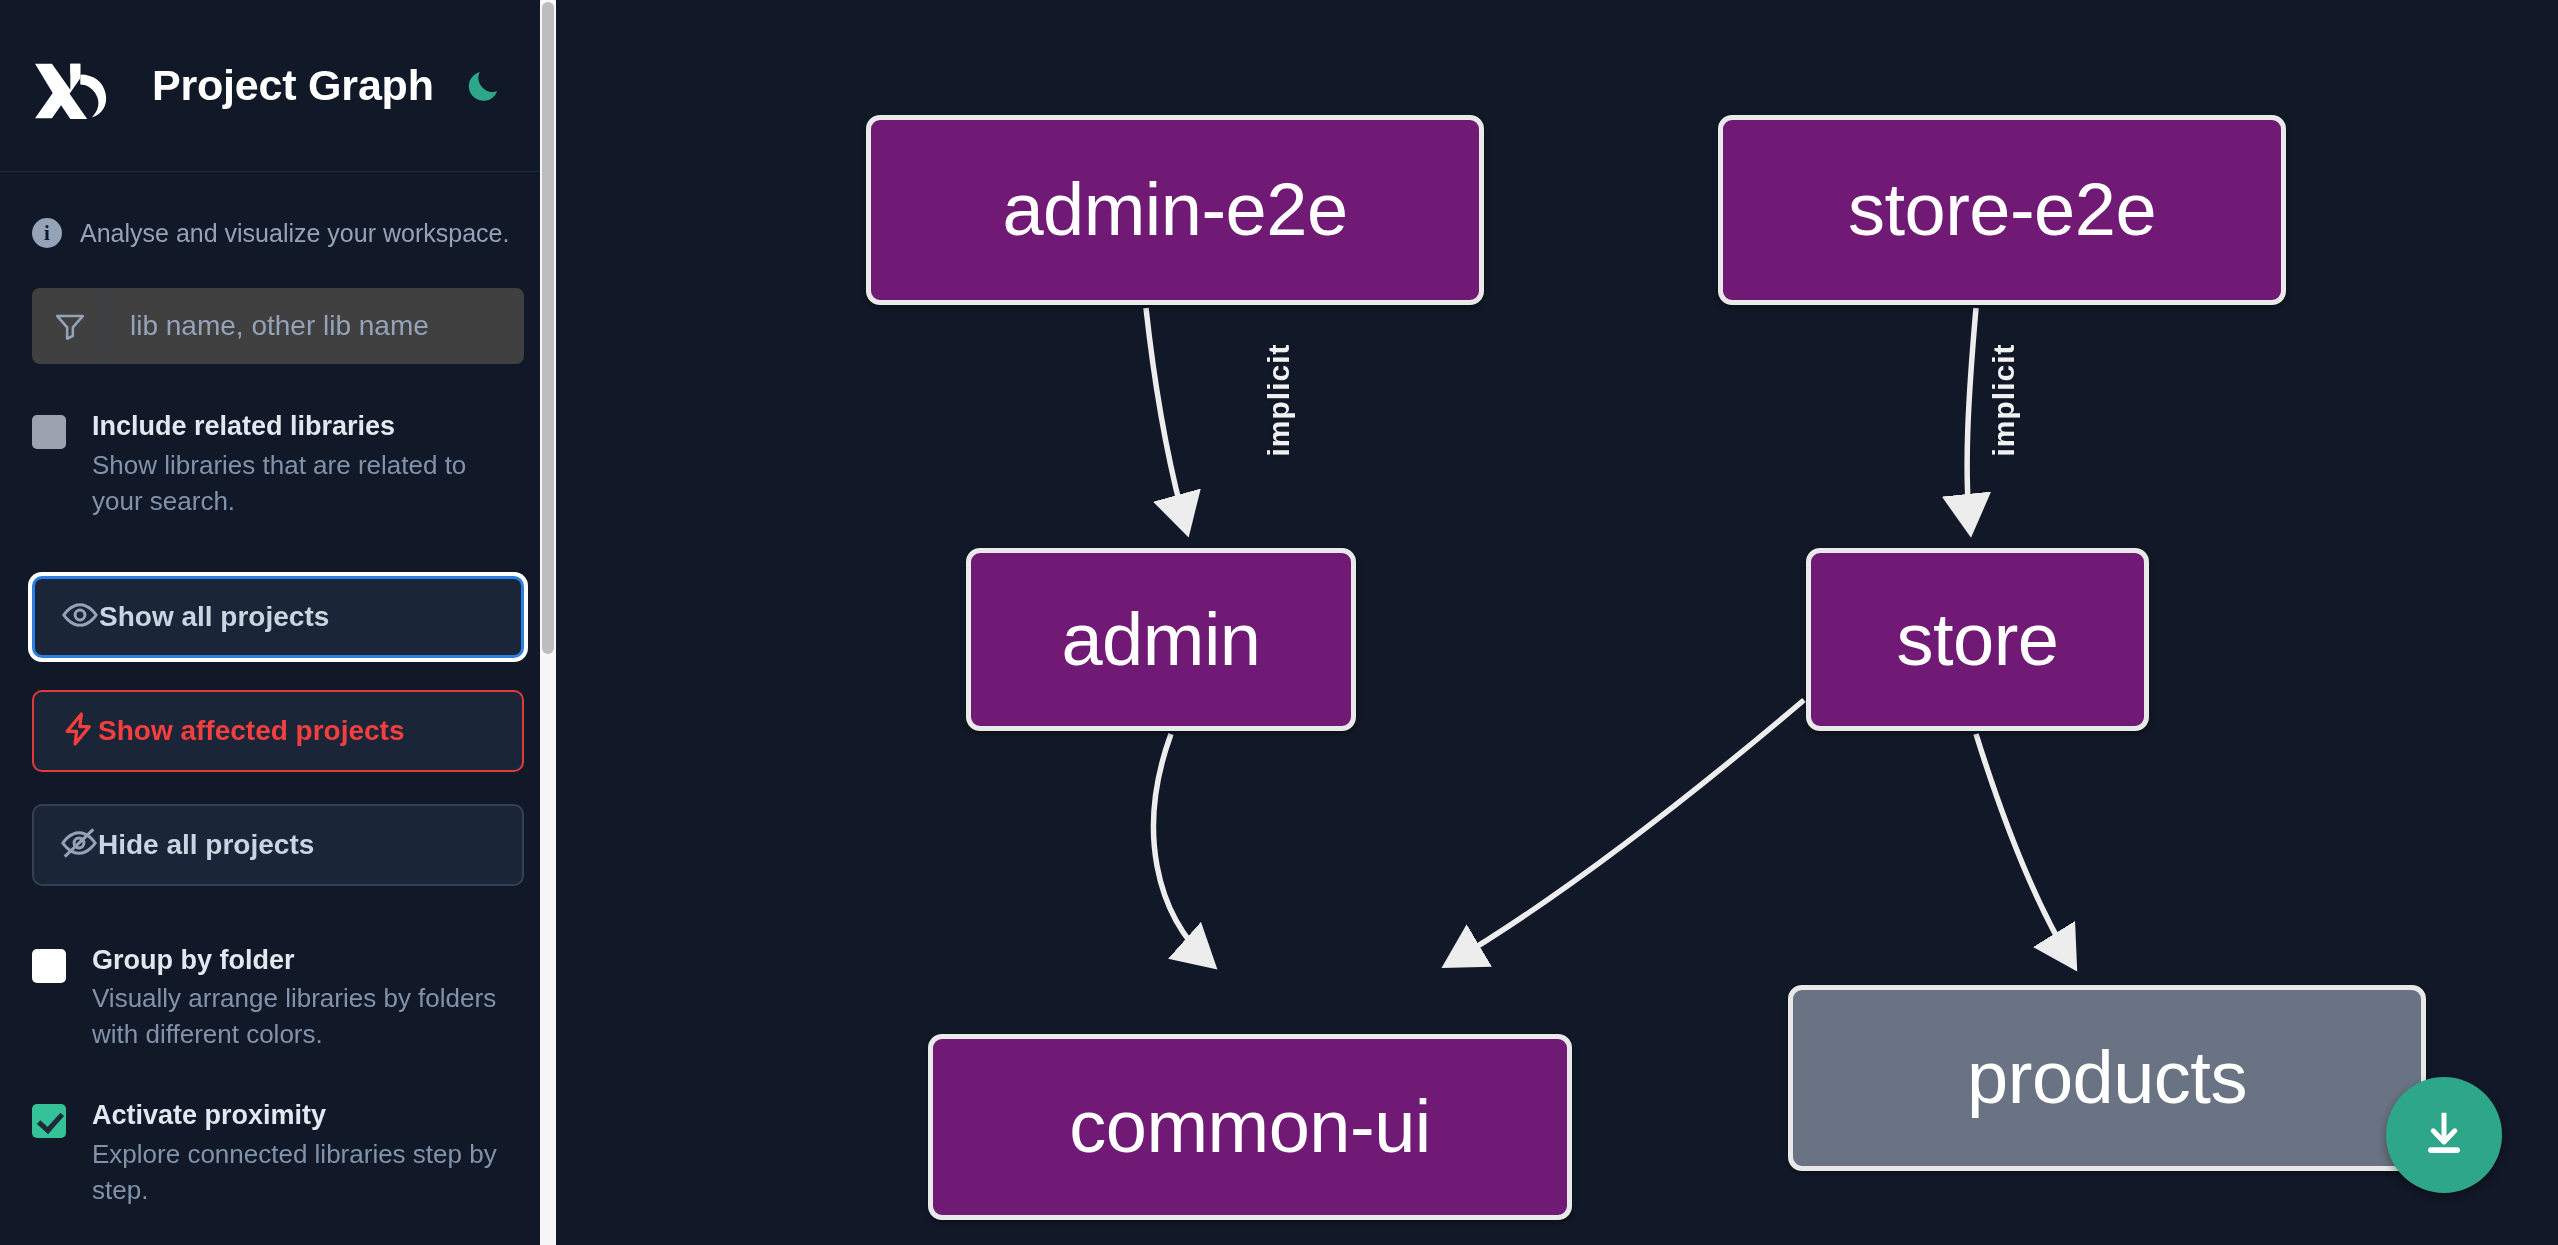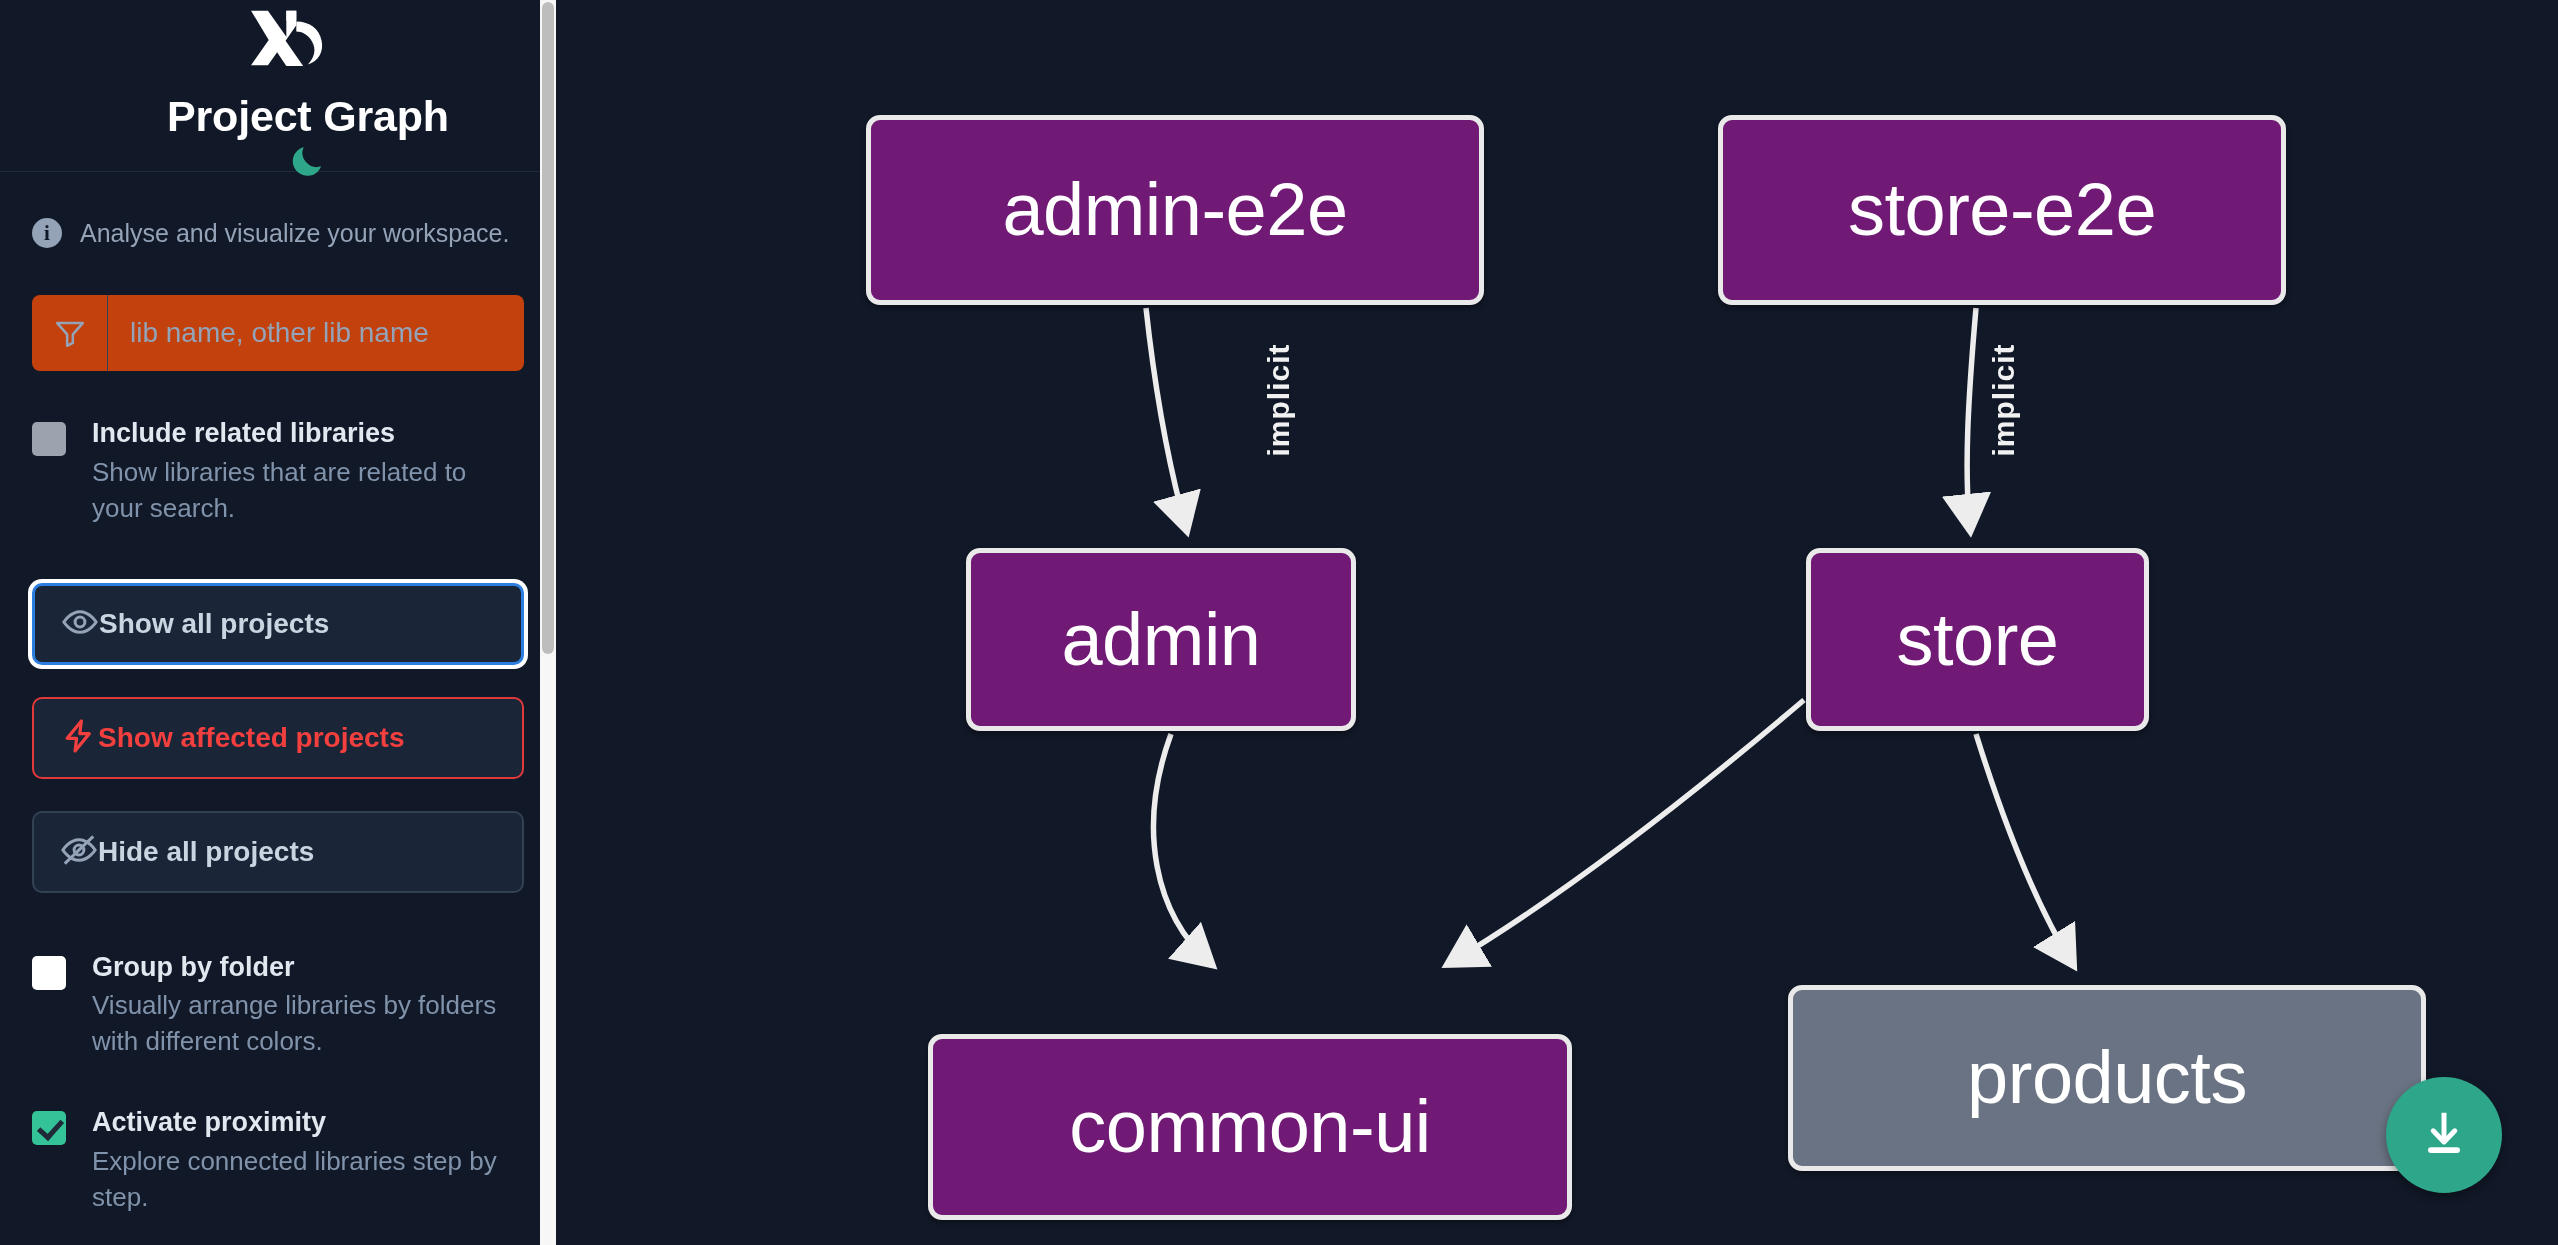--- a/index.html
+++ b/index.html
@@ -20,21 +20,20 @@
     flex: 0 0 556px;
     overflow: hidden;
   }
   .sidebar-inner { width: 556px; }
 
   .sb-header {
     height: 172px;
     display: flex; align-items: center;
     padding-left: 32px;
     border-bottom: 1px solid #1E293B;
-    flex-direction: column;
   }
   .nx-logo { width: 92px; height: 66px; flex: 0 0 92px; }
   .app-title {
     margin-left: 28px;
     color: #FFFFFF;
     font-size: 43px;
     font-weight: 700;
     letter-spacing: -0.2px;
     white-space: nowrap;
   }
@@ -56,24 +55,23 @@
     font-family: "Liberation Serif", serif;
     flex: 0 0 30px;
   }
   .sb-note-text { color: #94A3B8; font-size: 25px; white-space: nowrap; }
 
   .sb-body { padding: 40px 32px 0 32px; }
 
   .filter-row {
     display: flex; align-items: stretch;
     height: 76px;
-    background: #c2410c;
+    background: #404040;
     border-radius: 8px;
     overflow: hidden;
-    margin-top: 7px;
   }
   .filter-icon-box {
     width: 76px; display: flex; align-items: center; justify-content: center;
     border-right: 1px solid #334155;
     flex: 0 0 76px;
   }
   .filter-input {
     flex: 1 1 auto;
     background: transparent; border: none; outline: none;
     color: #E2E8F0;

